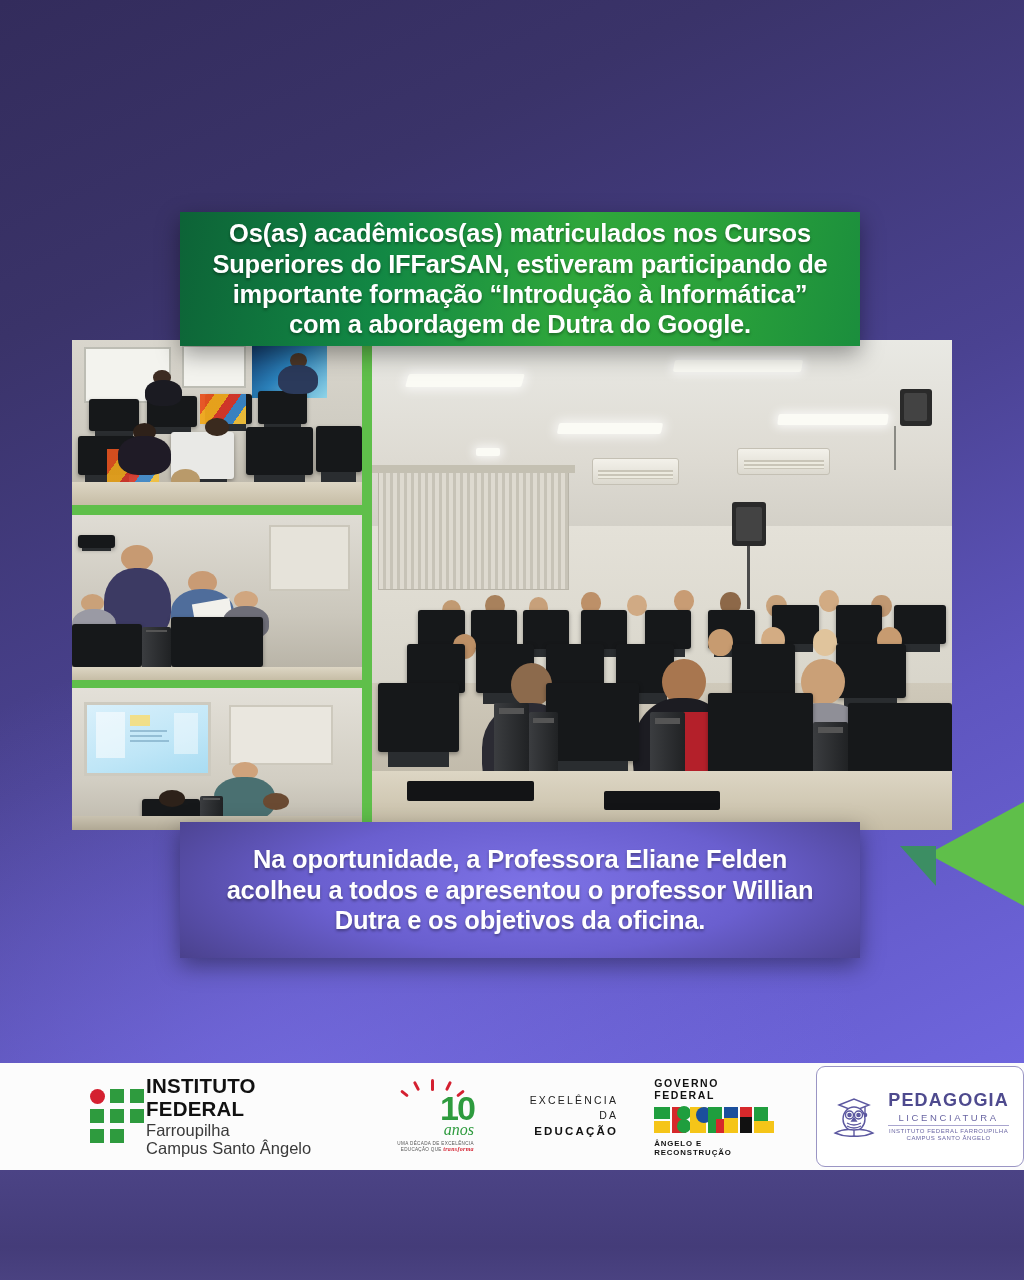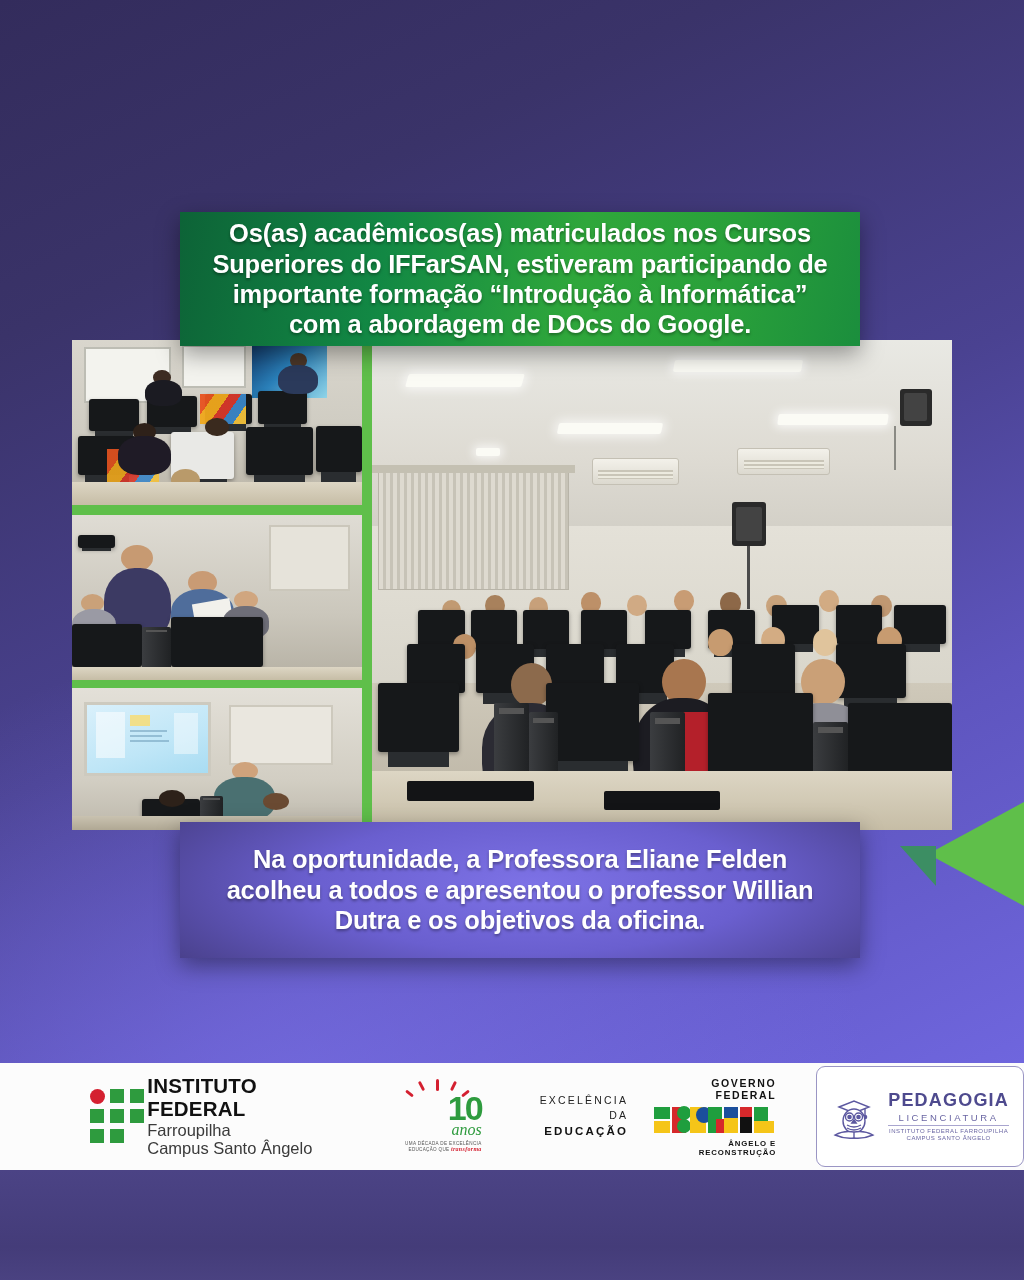--- a/index.html
+++ b/index.html
@@ -144,29 +144,29 @@
   .ten-sub1 { font-size:4.6px; color:#555; letter-spacing:.35px; margin-top:4px; }
   .ten-sub2 { font-size:4.6px; color:#555; letter-spacing:.3px; }
   .ten-sub2 b { color:#D42030; font-style:italic; font-size:6px; font-family:"Liberation Serif",serif; }
 
   
   #logo-mec { margin-left:48px; text-align:right; line-height:1.45; }
   .mec1 { font-size:10.5px; color:#222; letter-spacing:2.2px; }
   .mec2 { font-size:11.5px; color:#111; font-weight:bold; letter-spacing:2.2px; }
 
   
-  #logo-gov { margin-left:26px; text-align:right; }
+  #logo-gov { margin-left:36px; text-align:left; }
   .gov-top { font-size:10.5px; font-weight:bold; color:#111; letter-spacing:1.6px; }
   .gov-brasil { position:relative; height:34px; width:122px; margin:2px auto; }
   .gov-brasil svg { display:block; }
   .gov-bot { font-size:7.8px; font-weight:bold; color:#111; letter-spacing:.9px; }
 
   
   #logo-ped { margin-left:40px; border:1px solid #9a95c4; border-radius:9px;
-    padding:23px 14px; display:flex; align-items:flex-end; gap:11px; background:#fff; }
+    padding:23px 14px; display:flex; align-items:center; gap:11px; background:#fff; }
   .owl { width:46px; height:50px; }
   .ped-txt { line-height:1.2; text-align:center; }
   .ped1 { font-size:18px; font-weight:bold; color:#4E4A8E; letter-spacing:1.2px; }
   .ped2 { font-size:9.5px; color:#6A66A3; letter-spacing:2.6px; border-bottom:1px solid #a9a5cf;
     padding-bottom:2px; margin-bottom:2px; }
   .ped3 { font-size:6px; color:#6A66A3; letter-spacing:.5px; }
   .ped4 { font-size:6px; color:#6A66A3; letter-spacing:.5px; }
 </style>
 </head>
 <body>
@@ -329,21 +329,21 @@
     <div class="tower" style="left:27%;top:76%;width:5%;height:18%;"></div>
     <div class="tower" style="left:48%;top:76%;width:6%;height:20%;"></div>
     <div class="tower" style="left:76%;top:78%;width:6%;height:18%;"></div>
     <div class="desk" style="left:0;top:88%;width:100%;height:12%;"></div>
     <div style="position:absolute;left:6%;top:90%;width:22%;height:4%;background:#131416;border-radius:2px;"></div>
     <div style="position:absolute;left:40%;top:92%;width:20%;height:4%;background:#131416;border-radius:2px;"></div>
   </div>
 </div>
 
 <div class="banner" id="green-banner">
-  <p>Os(as) acadêmicos(as) matriculados nos Cursos Superiores do IFFarSAN, estiveram participando de importante formação “Introdução à Informática” com a abordagem de DOcs do Google.</p>
+  <p>Os(as) acadêmicos(as) matriculados nos Cursos Superiores do IFFarSAN, estiveram participando de importante formação “Introdução à Informática” com a abordagem de Dutra do Google.</p>
 </div>
 
 <div class="banner" id="purple-banner">
   <p>Na oportunidade, a Professora Eliane Felden acolheu a todos e apresentou o professor Willian Dutra e os objetivos da oficina.</p>
 </div>
 
 <div id="footer">
 
   <div class="logo" id="logo-iffar">
     <div class="if-grid">

